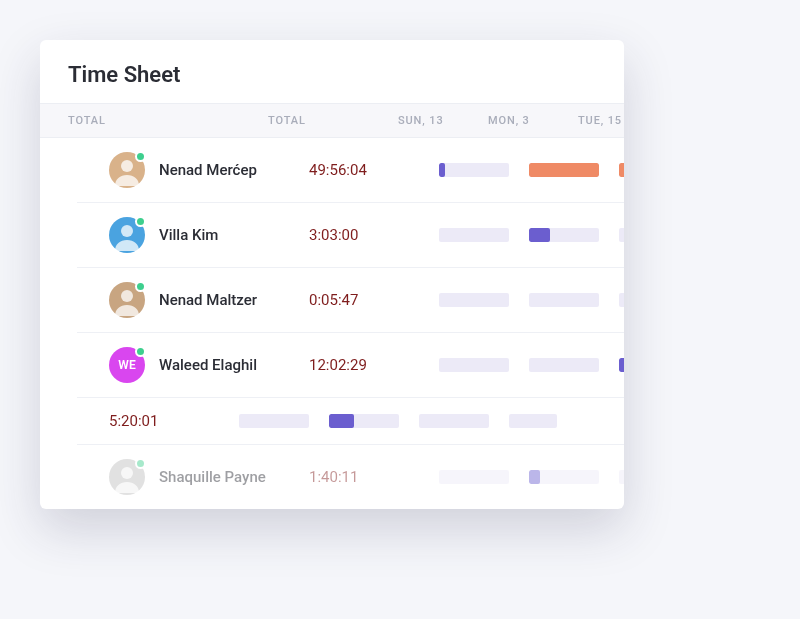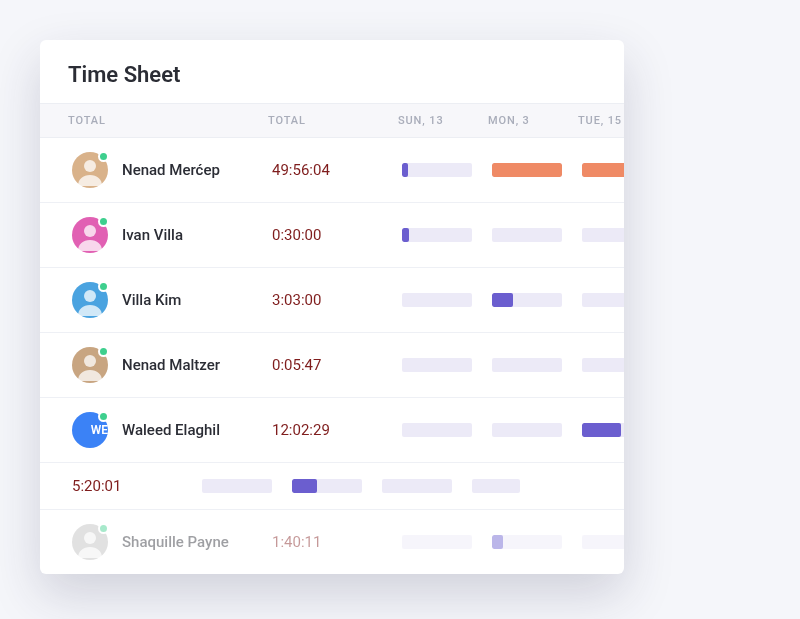--- a/index.html
+++ b/index.html
@@ -39,20 +39,21 @@
     .col-person { flex: 0 0 200px; }
     .col-total  { flex: 0 0 130px; }
     .col-day    { flex: 0 0 90px; text-align: left; }
     .col-day-last { flex: 0 0 60px; text-align: left; }
 
     .row {
       display: flex;
       align-items: center;
       padding: 14px 32px;
       border-bottom: 1px solid #eef0f5;
+      margin-left: 37px;
     }
     .row:last-child { border-bottom: none; }
     .row.faded { opacity: 0.45; }
 
     .person-cell {
       flex: 0 0 200px;
       display: flex;
       align-items: center;
       gap: 14px;
     }
@@ -160,47 +161,20 @@
           </div>
         </div>
         <div class="day-cell-last">
           <div class="bar-track">
             <div class="bar-fill bar-orange" style="width: 100%;"></div>
           </div>
         </div>
       </div>
       <div class="row">
         <div class="person-cell">
-          <div class="avatar" style="background: rgb(225, 96, 179);">
-            <svg width="36" height="36" viewBox="0 0 36 36">
-              <circle cx="18" cy="14" r="6" fill="rgba(255,255,255,0.75)"></circle>
-              <path d="M6 34c0-7 5-11 12-11s12 4 12 11" fill="rgba(255,255,255,0.75)"></path>
-            </svg>
-            <div class="avatar-badge"></div>
-          </div>
-          <div class="person-name">Ivan Villa</div>
-        </div>
-        <div class="total-cell">0:30:00</div>
-        <div class="day-cell">
-          <div class="bar-track">
-            <div class="bar-fill bar-purple" style="width: 10%;"></div>
-          </div>
-        </div>
-        <div class="day-cell">
-          <div class="bar-track"></div>
-        </div>
-        <div class="day-cell">
-          <div class="bar-track"></div>
-        </div>
-        <div class="day-cell-last">
-          <div class="bar-track"></div>
-        </div>
-      </div>
-      <div class="row">
-        <div class="person-cell">
           <div class="avatar" style="background: rgb(74, 163, 224);">
             <svg width="36" height="36" viewBox="0 0 36 36">
               <circle cx="18" cy="14" r="6" fill="rgba(255,255,255,0.75)"></circle>
               <path d="M6 34c0-7 5-11 12-11s12 4 12 11" fill="rgba(255,255,255,0.75)"></path>
             </svg>
             <div class="avatar-badge"></div>
           </div>
           <div class="person-name">Villa Kim</div>
         </div>
         <div class="total-cell">3:03:00</div>
@@ -239,21 +213,21 @@
         </div>
         <div class="day-cell">
           <div class="bar-track"></div>
         </div>
         <div class="day-cell-last">
           <div class="bar-track"></div>
         </div>
       </div>
       <div class="row">
         <div class="person-cell">
-          <div class="avatar" style="background: #3b82f6; justify-content: flex-end;">
+          <div class="avatar" style="background: #d946ef;">
             <span>WE</span>
             <div class="avatar-badge"></div>
           </div>
           <div class="person-name">Waleed Elaghil</div>
         </div>
         <div class="total-cell">12:02:29</div>
         <div class="day-cell">
           <div class="bar-track"></div>
         </div>
         <div class="day-cell">

